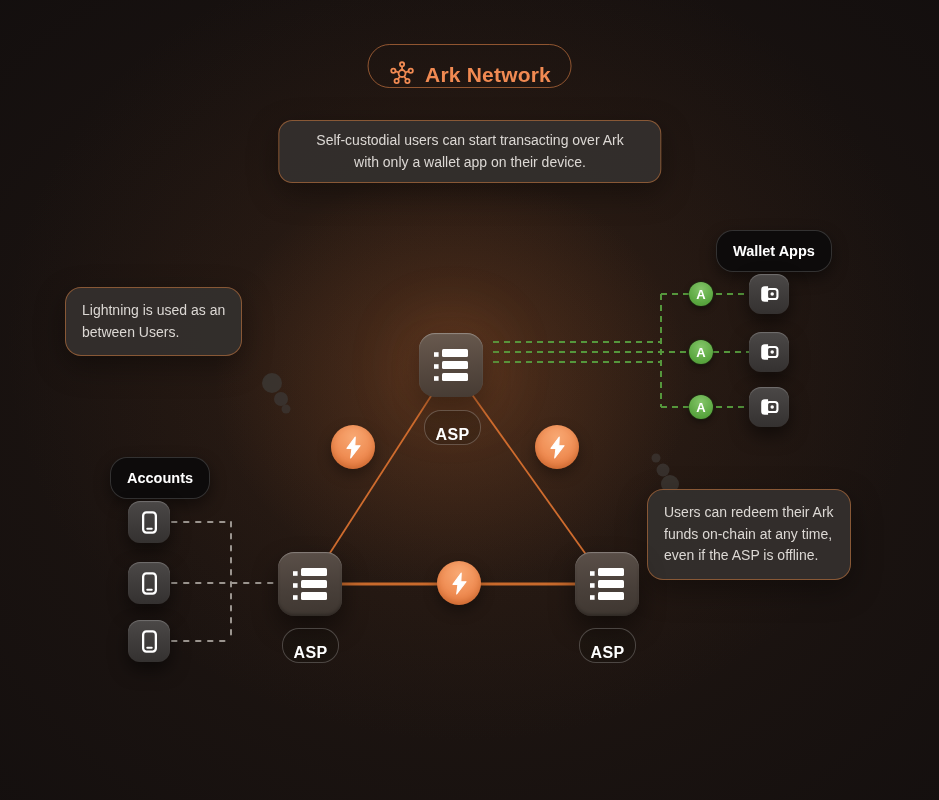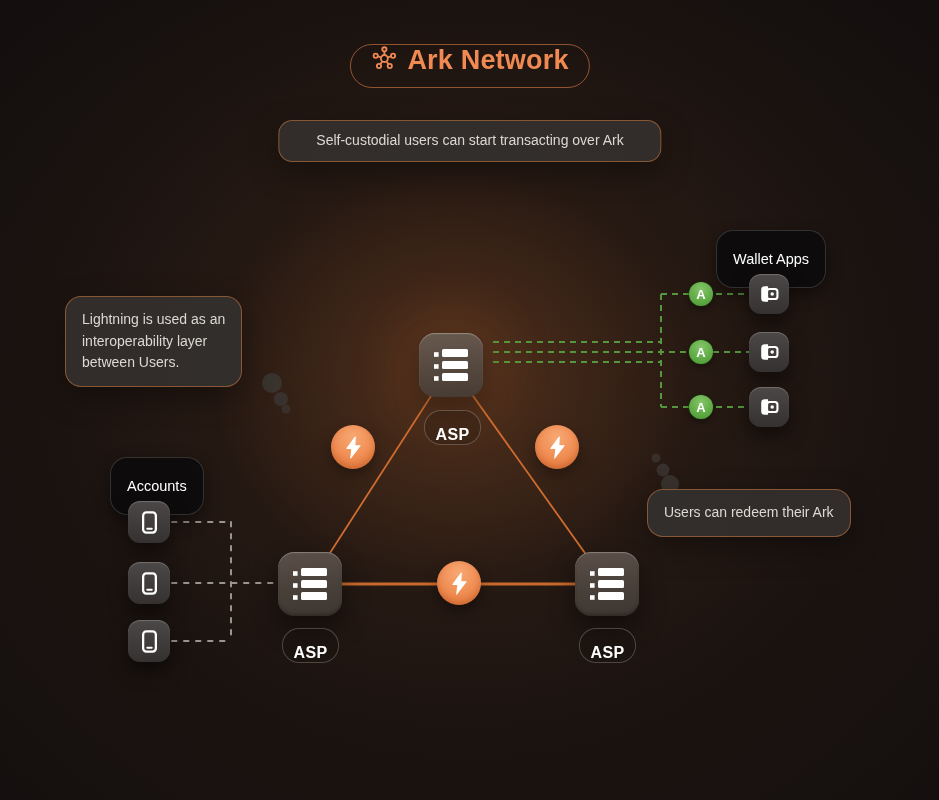--- a/index.html
+++ b/index.html
@@ -15,36 +15,36 @@
   .lines{position:absolute;inset:0;pointer-events:none;}
   .edge{stroke:#cf6c2e;stroke-width:1.8;}
   .edge-thick{stroke-width:3;stroke:#c96a2c;}
   .gdash{stroke:#55973c;stroke-width:2;stroke-dasharray:6 5;}
   .wdash{stroke:#9b958f;stroke-width:2;stroke-dasharray:4.5 7.5;stroke-linecap:round;}
   .dot{fill:#3b3531;}
 
   .header-badge{
     position:absolute;left:50%;transform:translateX(-50%);top:44px;height:42px;
     padding:0 20px;border-radius:23px;border:1px solid rgba(238,138,74,.55);
-    display:flex;align-items:flex-start;gap:10px;color:#f18a52;font-weight:700;font-size:27px;
+    display:flex;align-items:flex-end;gap:10px;color:#f18a52;font-weight:700;font-size:21px;
     letter-spacing:.2px;
   }
 
   .callout{
     position:absolute;background:rgba(51,47,45,.96);border:1px solid rgba(208,124,64,.55);
     border-radius:16px;color:#dcd8d4;font-size:14px;line-height:1.55;padding:12px 16px;
     box-shadow:0 10px 30px rgba(0,0,0,.35);
   }
   .callout .cline{white-space:nowrap;}
   .callout-top{left:470px;transform:translateX(-50%);top:120px;text-align:center;border-radius:14px;padding:9px 37px;}
 
   .group-pill{
-    position:absolute;height:32px;padding:12px 16px;border-radius:17px;
+    position:absolute;height:32px;padding:4px 16px;border-radius:17px;
     border:1px solid rgba(255,255,255,.16);background:#0d0b0b;color:#fff;
-    font-weight:400;font-size:14.5px;display:flex;align-items:center;
+    font-weight:700;font-size:14.5px;display:flex;align-items:center;
     box-shadow:0 6px 16px rgba(0,0,0,.45);
   }
 
   .node{
     position:absolute;width:64px;height:64px;border-radius:16px;
     display:flex;align-items:center;justify-content:center;
     background:linear-gradient(175deg,#5b5049 0%,#49403a 55%,#3e3630 100%);
     box-shadow:inset 0 1px 1px rgba(255,255,255,.28), inset 0 -2px 3px rgba(0,0,0,.25), 0 12px 26px rgba(0,0,0,.45);
   }
   .node-top{
@@ -131,30 +131,32 @@
           <circle cx="8.4" cy="21.7" r="2.2" fill="#171110"></circle>
           <circle cx="5" cy="11.1" r="2.2" fill="#171110"></circle>
         </g>
       </svg>
     </span>
     <span>Ark Network</span>
   </div>
 
   <div class="callout callout-top">
     <div class="cline">Self-custodial users can start transacting over Ark</div>
-  </div>
-
-  <div class="callout" style="left:65px;top:287px;margin-top:9px;">
+    <div class="cline">with only a wallet app on their device.</div>
+  </div>
+
+  <div class="callout" style="left:65px;top:287px;">
     <div class="cline">Lightning is used as an</div>
-    <div class="cline">interoperability layer</div>
     <div class="cline">between Users.</div>
   </div>
 
   <div class="callout" style="left:647px;top:489px;">
     <div class="cline">Users can redeem their Ark</div>
+    <div class="cline">funds on-chain at any time,</div>
+    <div class="cline">even if the ASP is offline.</div>
   </div>
 
   <div class="group-pill" style="left:716px;top:230px;">
     <span>Wallet Apps</span>
   </div>
   <div class="group-pill" style="left:110px;top:457px;">
     <span>Accounts</span>
   </div>
 
   <div class="node node-top" style="left:419px;top:333px;">

